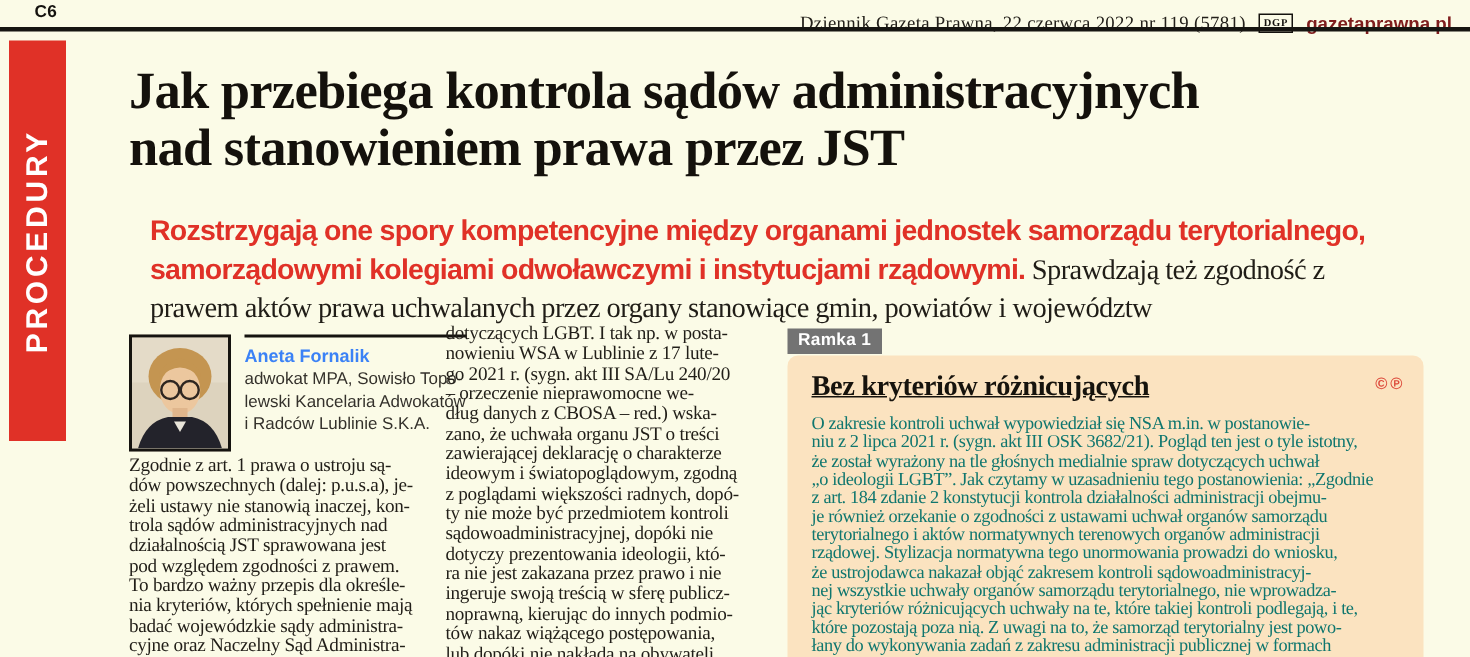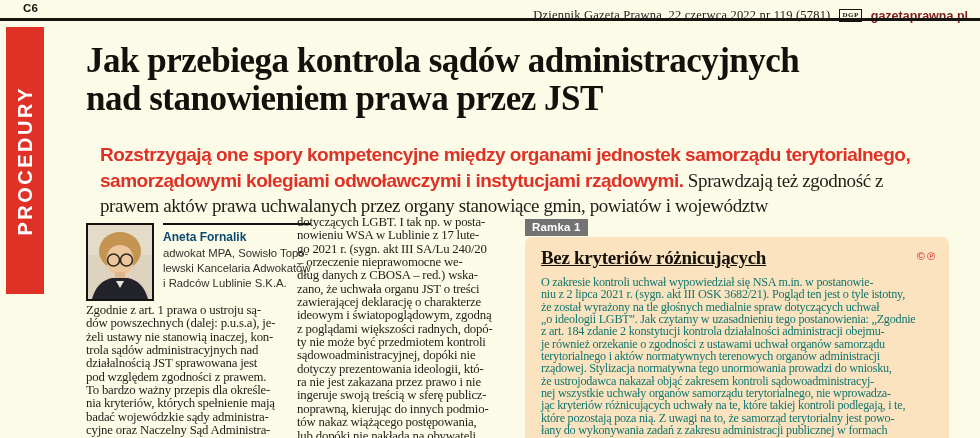--- a/index.html
+++ b/index.html
@@ -50,21 +50,21 @@
   .author-card{position:absolute;left:86px;top:223px;display:flex;gap:9px;}
   .author-photo{
     width:64px;height:74px;border:2.5px solid #15130f;background:#ded5c2;
     flex:0 0 auto;overflow:hidden;
   }
   .author-photo svg{display:block;width:100%;height:100%;}
   .author-info{
     width:148px;border-top:2.5px solid #15130f;padding-top:5px;
     font-family:"Liberation Sans",sans-serif;
   }
-  .author-name{font-size:12px;font-weight:bold;color:#0c4a6e;margin-bottom:2px;}
+  .author-name{font-size:12px;font-weight:bold;color:#3b82f6;margin-bottom:2px;}
   .author-bio{font-size:11.3px;line-height:15px;color:#34312b;white-space:pre-line;}
   
   .bodycol{
     position:absolute;overflow:hidden;
     font:12.8px/13.35px "Liberation Serif",serif;color:#211e18;
     letter-spacing:-.2px;white-space:pre-line;text-align:justify;
   }
   .col-left{left:86px;top:304px;width:208px;height:140px;}
   .col-middle{left:297px;top:216px;width:210px;height:228px;}
   

